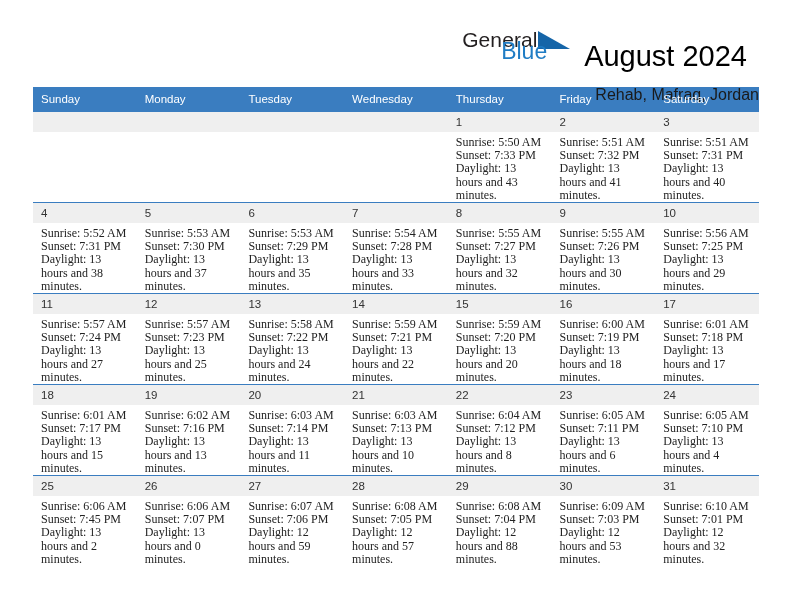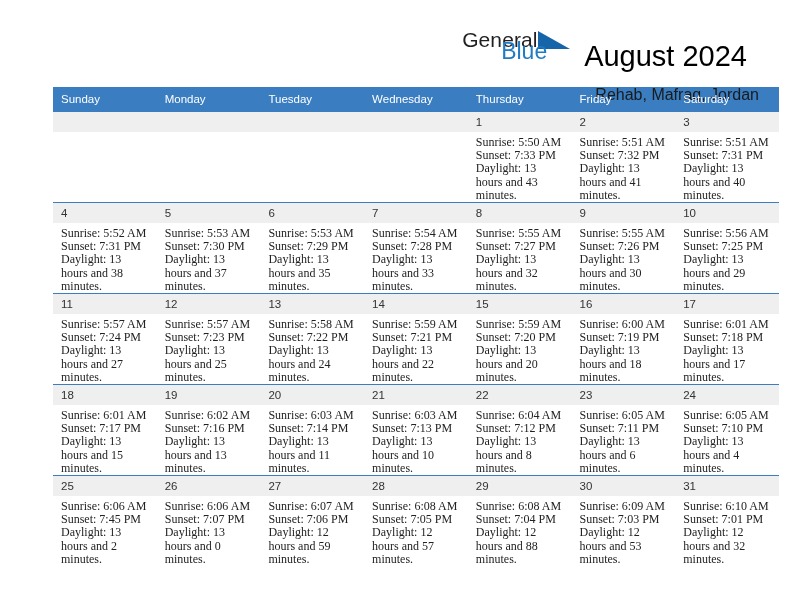--- a/index.html
+++ b/index.html
@@ -82,21 +82,20 @@
     font-size: 16px;
     color: #1a1a1a;
     line-height: 20px;
     margin: 4px 0 0 0;
     font-family: "Liberation Sans", sans-serif;
   }
 
   
   .cal-wrap {
     padding: 9px 33px;
-    margin-left: 20px;
   }
   table.calendar {
     width: 726px;
     border-collapse: collapse;
     table-layout: fixed;
   }
   table.calendar th {
     background: #3a7dc0;
     color: #ffffff;
     font-size: 11.5px;

